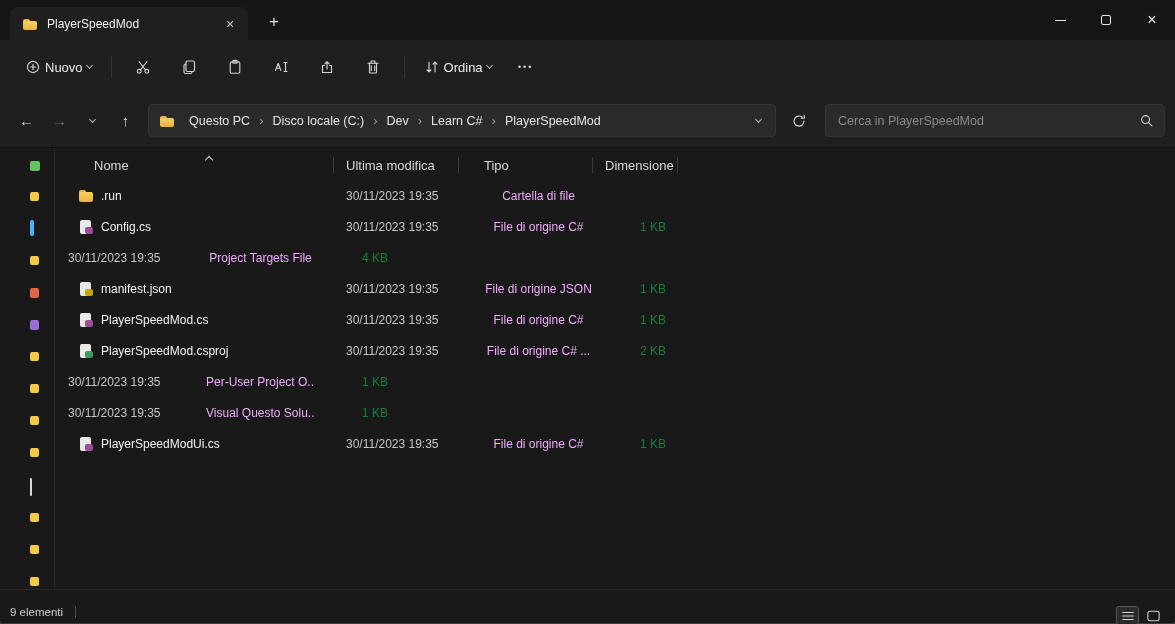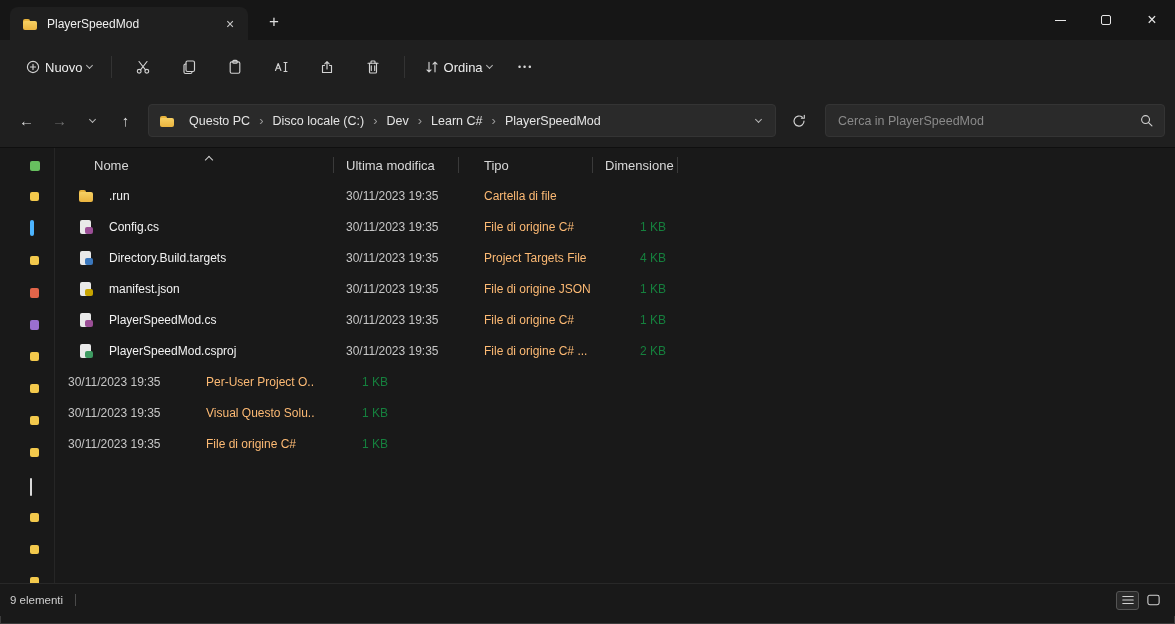--- a/index.html
+++ b/index.html
@@ -72,23 +72,23 @@
   .col{position:relative;height:100%;display:flex;align-items:center;}
   .col::after{content:"";position:absolute;right:0;top:7px;height:16px;width:1px;background:#3a3a3a;}
   .col.c-name{width:278px;padding-left:38px;}
   .col.c-mod{width:125px;padding-left:12px;}
   .col.c-type{width:134px;padding-left:25px;}
   .col.c-size{width:85px;padding-left:12px;}
   .sort-caret{position:absolute;left:150px;top:4px;border-color:#cfcfcf;}
   .rows{position:absolute;top:32px;left:0;right:0;bottom:0;overflow:hidden;}
   .row{display:flex;height:31px;align-items:center;font-size:12px;border-radius:4px;}
   .cell{white-space:nowrap;overflow:hidden;}
-  .cell.c-name{width:278px;display:flex;align-items:center;gap:15px;padding-left:22px;color:#f2f2f2;}
+  .cell.c-name{width:278px;display:flex;align-items:center;gap:7px;padding-left:22px;color:#f2f2f2;}
   .cell.c-mod{width:125px;padding-left:12px;color:#c6c6c6;}
-  .cell.c-type{width:134px;padding-left:25px;color:#fdba74;}
+  .cell.c-type{width:134px;padding-left:25px;color:#f0abfc;text-align:center;}
   .cell.c-size{width:85px;padding-right:12px;color:#15803d;text-align:right;}
   
   .fi{width:16px;height:16px;position:relative;display:inline-block;flex:0 0 16px;}
   .fi[data-icon="folder"]::before{content:"";position:absolute;left:1px;top:2px;width:7px;height:4px;
       border-radius:2px 2px 0 0;background:#e8b33c;}
   .fi[data-icon="folder"]::after{content:"";position:absolute;left:1px;top:4px;width:14px;height:10px;
       border-radius:2px;background:linear-gradient(#f7d063,#eab43f);}
   .fi[data-icon="cs"]::before,.fi[data-icon="csproj"]::before,.fi[data-icon="json"]::before,
   .fi[data-icon="targets"]::before,.fi[data-icon="user"]::before{
       content:"";position:absolute;left:2px;top:1px;width:11px;height:14px;background:#e9e9e9;border-radius:2px;}
@@ -96,22 +96,22 @@
   .fi[data-icon="targets"]::after,.fi[data-icon="user"]::after{
       content:"";position:absolute;right:1px;bottom:1px;width:8px;height:7px;border-radius:2px;background:var(--badge,#888);}
   .fi[data-icon="cs"]{--badge:#9b4f96;}
   .fi[data-icon="csproj"]{--badge:#3e9b62;}
   .fi[data-icon="json"]{--badge:#c7a400;}
   .fi[data-icon="targets"]{--badge:#3b78bd;}
   .fi[data-icon="user"]{--badge:#7d7d7d;}
   .fi[data-icon="sln"]::before{content:"\221E";position:absolute;left:1px;top:-2px;color:#a07ee0;
       font-size:14px;font-weight:bold;font-family:"DejaVu Sans",sans-serif;}
   
-  .statusbar{position:absolute;left:0;right:0;bottom:8px;height:24px;background:#191919;
-             border-top:1px solid #282828;display:flex;align-items:center;padding:16px 10px;
+  .statusbar{position:absolute;left:0;right:0;bottom:2px;height:24px;background:#191919;
+             border-top:1px solid #282828;display:flex;align-items:flex-start;padding:16px 10px;
              font-size:11.5px;color:#cfcfcf;}
   .sb-sep{width:1px;height:12px;background:#4a4a4a;margin-left:12px;}
   .sb-views{margin-left:auto;display:flex;gap:3px;}
   .sb-btn{width:23px;height:19px;display:flex;align-items:center;justify-content:center;
           border-radius:3px;border:1px solid transparent;}
   .sb-btn.active{border-color:#555555;background:#2a2a2a;}
 </style>
 </head>
 <body>
 
@@ -284,24 +284,20 @@
     <div class="cell c-name">
       <span class="fi" data-icon="cs"></span>
       <span class="fname">Config.cs</span>
     </div>
     <div class="cell c-mod">30/11/2023 19:35</div>
     <div class="cell c-type">File di origine C#</div>
     <div class="cell c-size">1 KB</div>
   </div>
 
   <div class="row">
-    <div class="cell c-name">
-      <span class="fi" data-icon="targets"></span>
-      <span class="fname">Directory.Build.targets</span>
-    </div>
     <div class="cell c-mod">30/11/2023 19:35</div>
     <div class="cell c-type">Project Targets File</div>
     <div class="cell c-size">4 KB</div>
   </div>
 
   <div class="row">
     <div class="cell c-name">
       <span class="fi" data-icon="json"></span>
       <span class="fname">manifest.json</span>
     </div>
@@ -336,20 +332,24 @@
     <div class="cell c-size">1 KB</div>
   </div>
 
   <div class="row">
     <div class="cell c-mod">30/11/2023 19:35</div>
     <div class="cell c-type">Visual Questo Solu...</div>
     <div class="cell c-size">1 KB</div>
   </div>
 
   <div class="row">
+    <div class="cell c-name">
+      <span class="fi" data-icon="cs"></span>
+      <span class="fname">PlayerSpeedModUi.cs</span>
+    </div>
     <div class="cell c-mod">30/11/2023 19:35</div>
     <div class="cell c-type">File di origine C#</div>
     <div class="cell c-size">1 KB</div>
   </div>
 </div>
     </div>
   </div>
 
   <div class="statusbar">
     <span>9 elementi</span>

